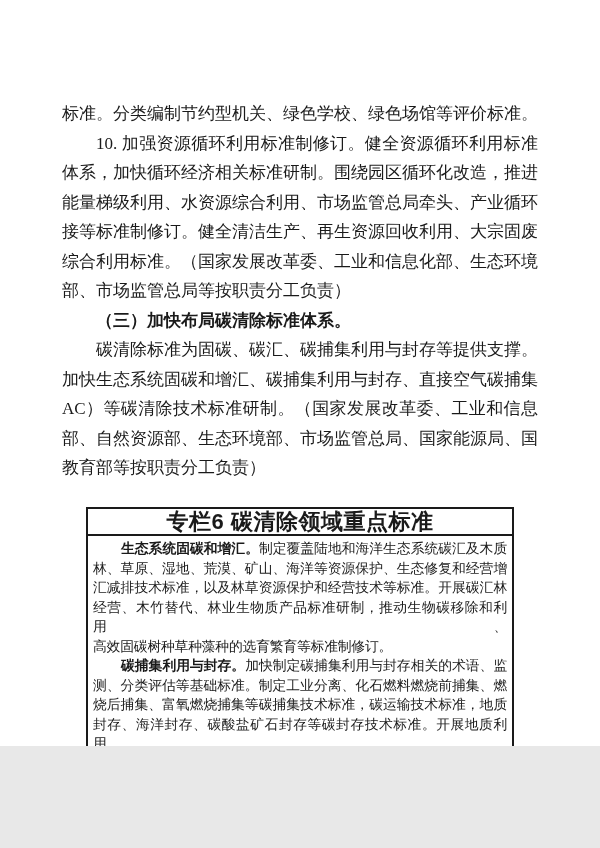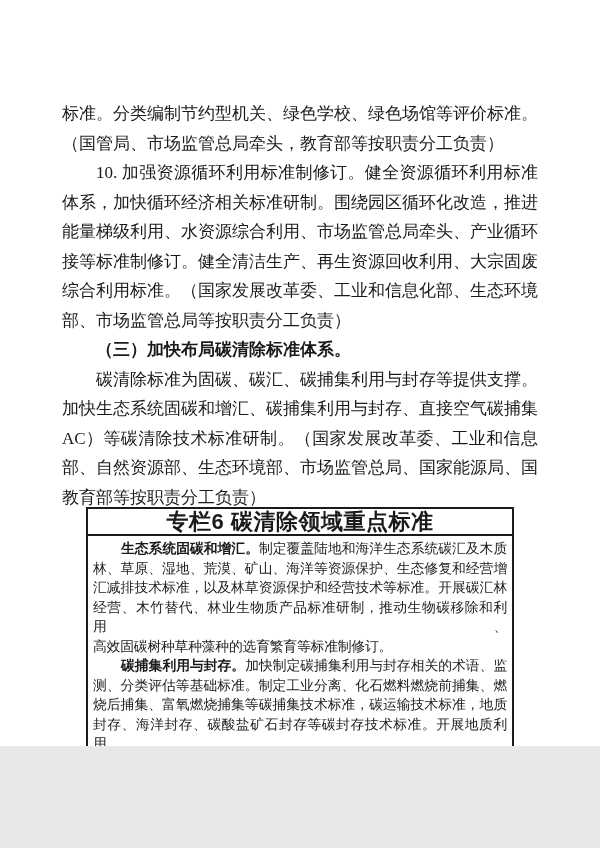--- a/index.html
+++ b/index.html
@@ -63,21 +63,20 @@
     white-space: nowrap;
   }
 </style>
 </head>
 <body>
 
 <div class="page">
 
   <div class="main-text">
     <div class="l">标准。分类编制节约型机关、绿色学校、绿色场馆等评价标准。</div>
-    <div class="l">（国管局、市场监管总局牵头，教育部等按职责分工负责）</div>
     <div class="l indent just">10. 加强资源循环利用标准制修订。健全资源循环利用标准</div>
     <div class="l just">体系，加快循环经济相关标准研制。围绕园区循环化改造，推进</div>
     <div class="l just">能量梯级利用、水资源综合利用、市场监管总局牵头、产业循环链</div>
     <div class="l just">接等标准制修订。健全清洁生产、再生资源回收利用、大宗固废</div>
     <div class="l just">综合利用标准。（国家发展改革委、工业和信息化部、生态环境</div>
     <div class="l">部、市场监管总局等按职责分工负责）</div>
     <div class="l indent bold">（三）加快布局碳清除标准体系。</div>
     <div class="l indent">碳清除标准为固碳、碳汇、碳捕集利用与封存等提供支撑。</div>
     <div class="l just">加快生态系统固碳和增汇、碳捕集利用与封存、直接空气碳捕集（D</div>
     <div class="l just">AC）等碳清除技术标准研制。（国家发展改革委、工业和信息化</div>

